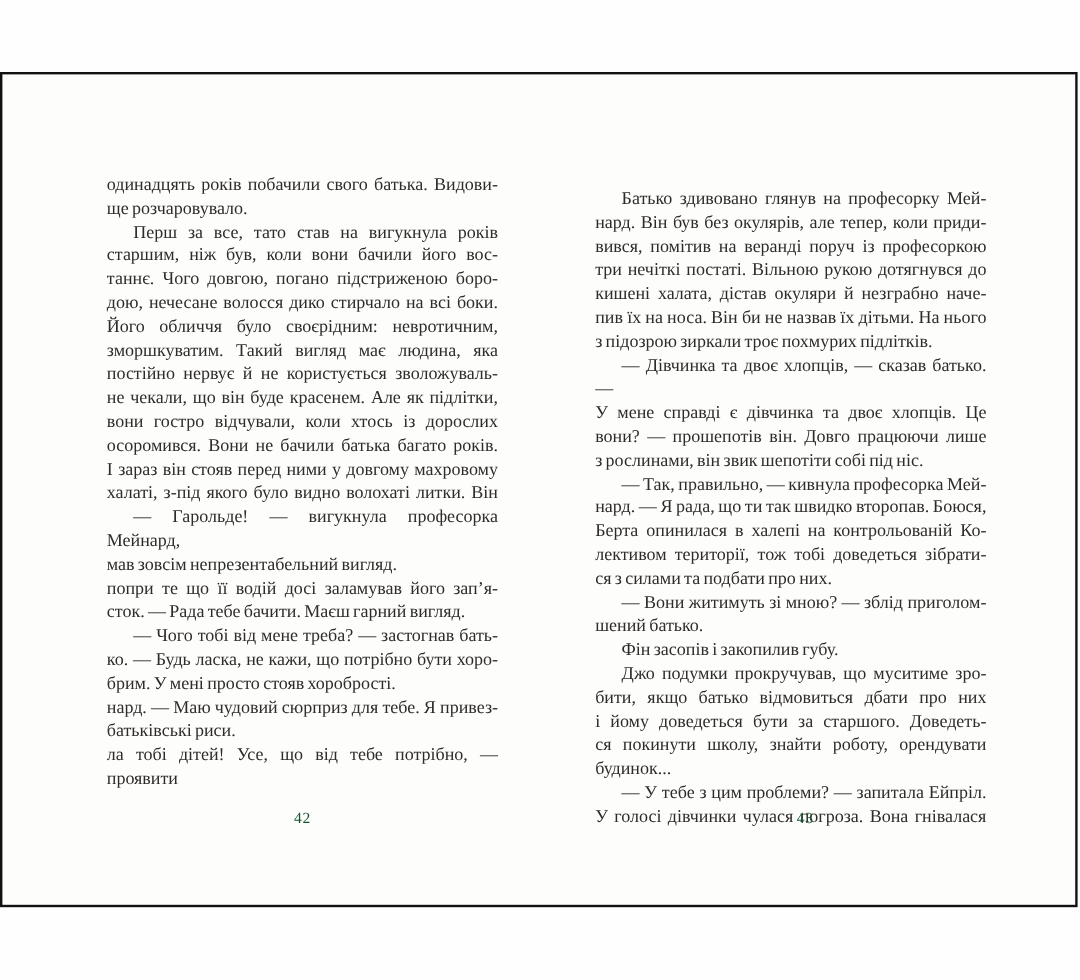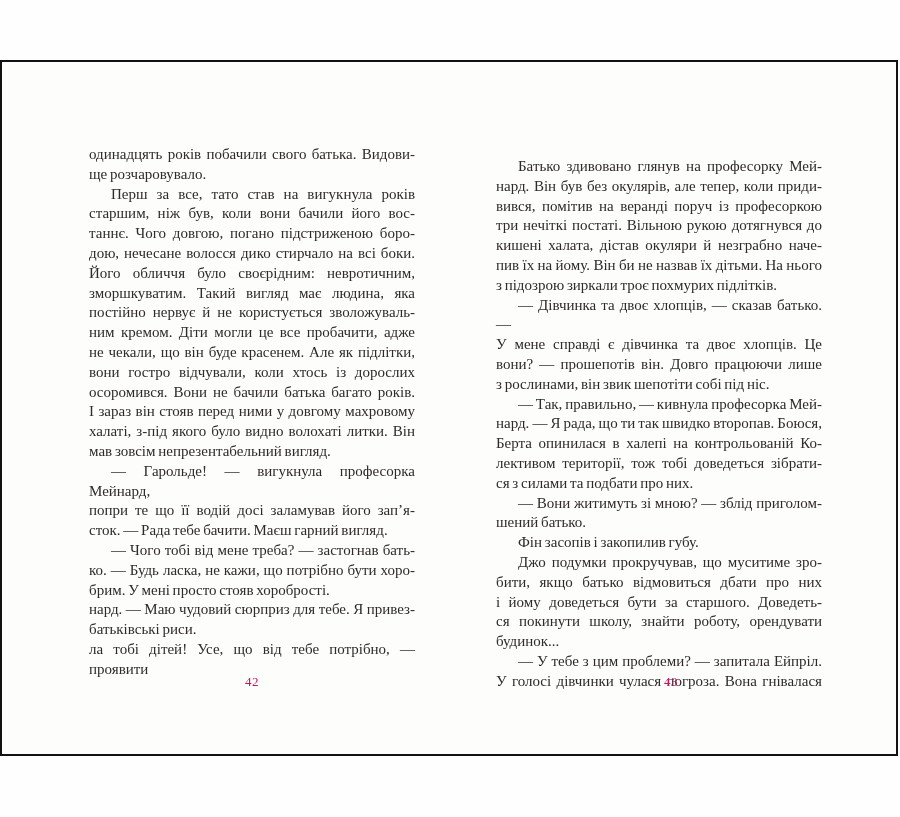--- a/index.html
+++ b/index.html
@@ -43,21 +43,21 @@
   }
   .line.end { text-align-last: left; }
   .line.indent { text-indent: 22px; }
 
   .page-number {
     position: absolute;
     top: 612px;              
     width: 326px;
     text-align: center;
     font-size: 13px;
-    color: #be185d;
+    color: #14532d;
     letter-spacing: 0.5px;
   }
   .num-left  { left: 87px;  }
   .num-right { left: 506px; }
 </style>
 </head>
 <body>
 
 <div class="stage">
   <div class="book-frame">
@@ -65,47 +65,46 @@
     <div class="text-column col-left">
         <div class="line">одинадцять років побачили свого батька. Видови-</div>
         <div class="line end">ще розчаровувало.</div>
         <div class="line indent">Перш за все, тато став на вигукнула років</div>
         <div class="line">старшим, ніж був, коли вони бачили його вос-</div>
         <div class="line">таннє. Чого довгою, погано підстриженою боро-</div>
         <div class="line">дою, нечесане волосся дико стирчало на всі боки.</div>
         <div class="line">Його обличчя було своєрідним: невротичним,</div>
         <div class="line">зморшкуватим. Такий вигляд має людина, яка</div>
         <div class="line">постійно нервує й не користується зволожуваль-</div>
-        <div class="line">ним кремом. Діти могли це все пробачити, адже</div>
         <div class="line">не чекали, що він буде красенем. Але як підлітки,</div>
         <div class="line">вони гостро відчували, коли хтось із дорослих</div>
         <div class="line">осоромився. Вони не бачили батька багато років.</div>
         <div class="line">І зараз він стояв перед ними у довгому махровому</div>
         <div class="line">халаті, з-під якого було видно волохаті литки. Він</div>
+        <div class="line indent">— Гарольде! — вигукнула професорка Мейнард,</div>
         <div class="line end">мав зовсім непрезентабельний вигляд.</div>
-        <div class="line indent">— Гарольде! — вигукнула професорка Мейнард,</div>
         <div class="line">попри те що її водій досі заламував його зап’я-</div>
         <div class="line end">сток. — Рада тебе бачити. Маєш гарний вигляд.</div>
         <div class="line indent">— Чого тобі від мене треба? — застогнав бать-</div>
         <div class="line">ко. — Будь ласка, не кажи, що потрібно бути хоро-</div>
         <div class="line end">брим. У мені просто стояв хоробрості.</div>
         <div class="line">нард. — Маю чудовий сюрприз для тебе. Я привез-</div>
         <div class="line end">батьківські риси.</div>
         <div class="line">ла тобі дітей! Усе, що від тебе потрібно, — проявити</div>
       </div>
 
     <div class="page-number num-left">42</div>
 
     <div class="text-column col-right">
         <div class="line indent">Батько здивовано глянув на професорку Мей-</div>
         <div class="line">нард. Він був без окулярів, але тепер, коли приди-</div>
         <div class="line">вився, помітив на веранді поруч із професоркою</div>
         <div class="line">три нечіткі постаті. Вільною рукою дотягнувся до</div>
         <div class="line">кишені халата, дістав окуляри й незграбно наче-</div>
-        <div class="line">пив їх на йому. Він би не назвав їх дітьми. На нього</div>
+        <div class="line">пив їх на носа. Він би не назвав їх дітьми. На нього</div>
         <div class="line end">з підозрою зиркали троє похмурих підлітків.</div>
         <div class="line indent">— Дівчинка та двоє хлопців, — сказав батько. —</div>
         <div class="line">У мене справді є дівчинка та двоє хлопців. Це</div>
         <div class="line">вони? — прошепотів він. Довго працюючи лише</div>
         <div class="line end">з рослинами, він звик шепотіти собі під ніс.</div>
         <div class="line indent">— Так, правильно, — кивнула професорка Мей-</div>
         <div class="line">нард. — Я рада, що ти так швидко второпав. Боюся,</div>
         <div class="line">Берта опинилася в халепі на контрольованій Ко-</div>
         <div class="line">лективом території, тож тобі доведеться зібрати-</div>
         <div class="line end">ся з силами та подбати про них.</div>

